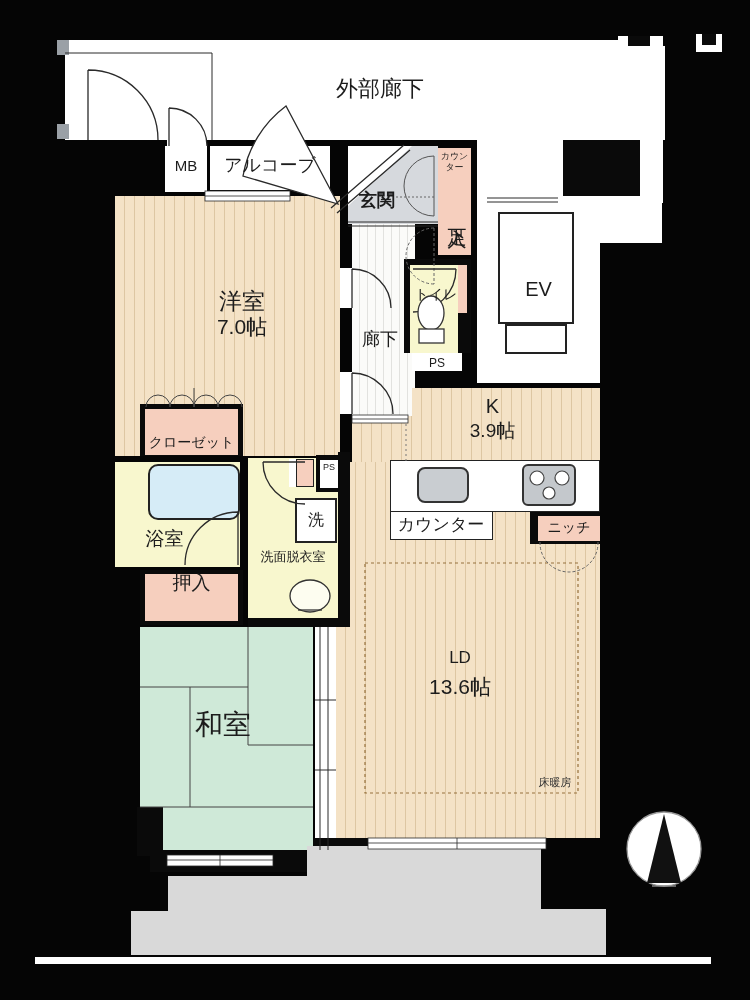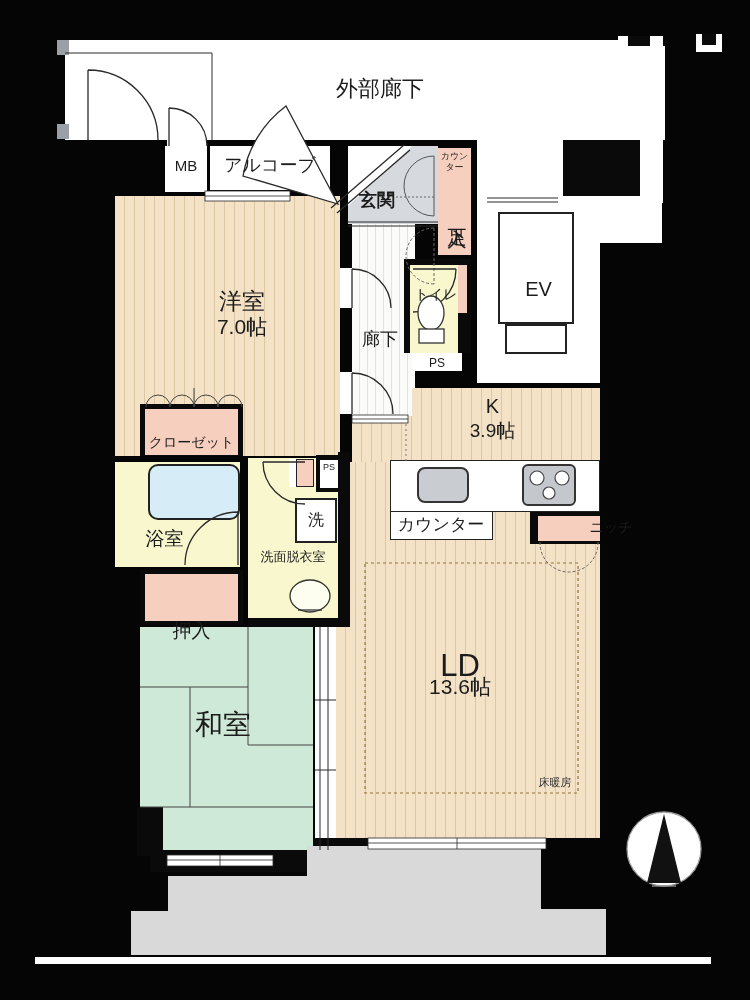--- a/index.html
+++ b/index.html
@@ -157,23 +157,23 @@
   <div class="lbl" style="left:350px;top:329px;width:60px;font-size:18px;">廊下</div>
   <div class="lbl" style="left:406px;top:277px;width:60px;font-size:14px;margin-top:9px;">トイレ</div>
   <div class="lbl" style="left:412px;top:356px;width:50px;font-size:12px;">PS</div>
   <div class="lbl" style="left:152px;top:288px;width:180px;font-size:23px;">洋室</div>
   <div class="lbl" style="left:152px;top:315px;width:180px;font-size:21px;">7.0帖</div>
   <div class="lbl" style="left:145px;top:422px;width:93px;font-size:14px;margin-top:12px;">クローゼット</div>
   <div class="lbl" style="left:122px;top:528px;width:85px;font-size:19px;text-align:center;">浴室</div>
   <div class="lbl" style="left:295px;top:511px;width:42px;font-size:16px;">洗</div>
   <div class="lbl" style="left:322px;top:462px;width:14px;font-size:9px;">PS</div>
   <div class="lbl" style="left:243px;top:549px;width:100px;font-size:13px;">洗面脱衣室</div>
-  <div class="lbl" style="left:143px;top:620px;width:97px;font-size:19px;">押入</div>
+  <div class="lbl" style="left:143px;top:572px;width:97px;font-size:19px;">押入</div>
   <div class="lbl" style="left:430px;top:395px;width:125px;font-size:20px;">K</div>
   <div class="lbl" style="left:430px;top:420px;width:125px;font-size:19px;">3.9帖</div>
   <div class="lbl" style="left:391px;top:515px;width:100px;font-size:17px;">カウンター</div>
-  <div class="lbl" style="left:538px;top:519px;width:62px;font-size:14px;padding-left:42px;">ニッチ</div>
-  <div class="lbl" style="left:380px;top:648px;width:160px;font-size:31px;">LD</div>
+  <div class="lbl" style="left:538px;top:519px;width:62px;font-size:14px;">ニッチ</div>
+  <div class="lbl" style="left:380px;top:648px;width:160px;font-size:17px;">LD</div>
   <div class="lbl" style="left:380px;top:675px;width:160px;font-size:21px;">13.6帖</div>
   <div class="lbl" style="left:530px;top:776px;width:50px;font-size:11px;color:#333;">床暖房</div>
   <div class="lbl" style="left:158px;top:708px;width:130px;font-size:28px;">和室</div>
 
 </div>
 
 </body></html>

